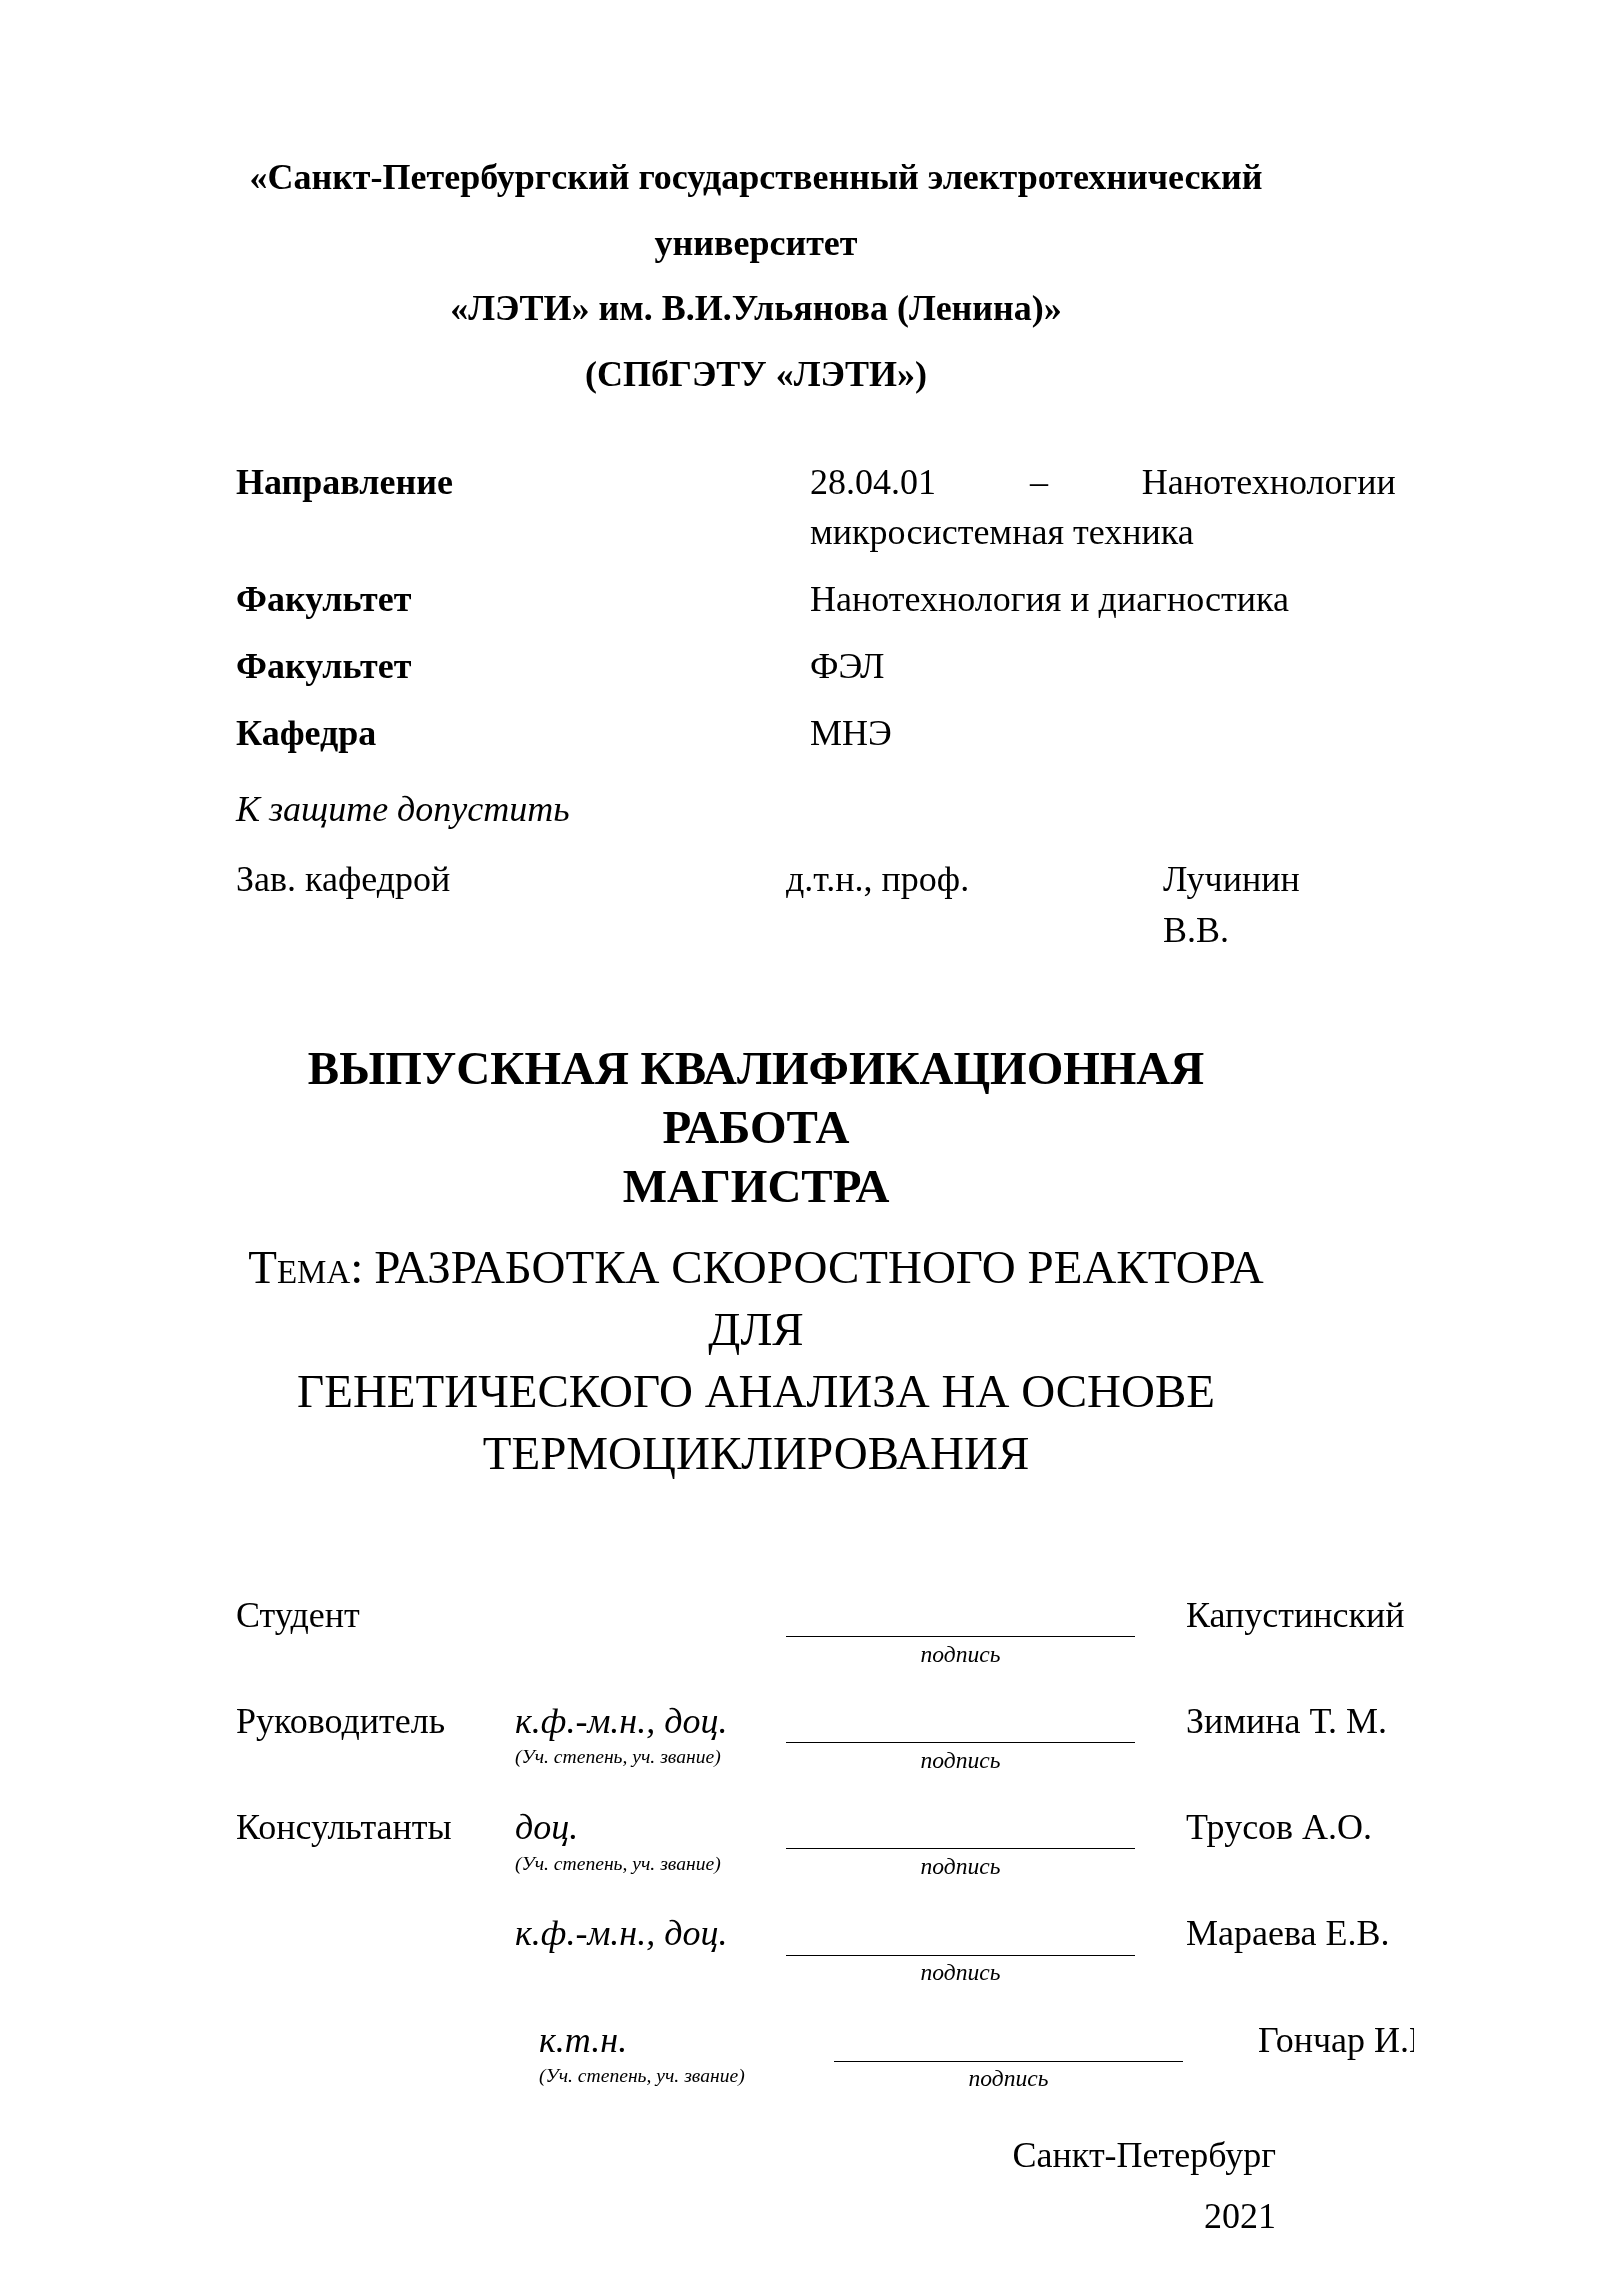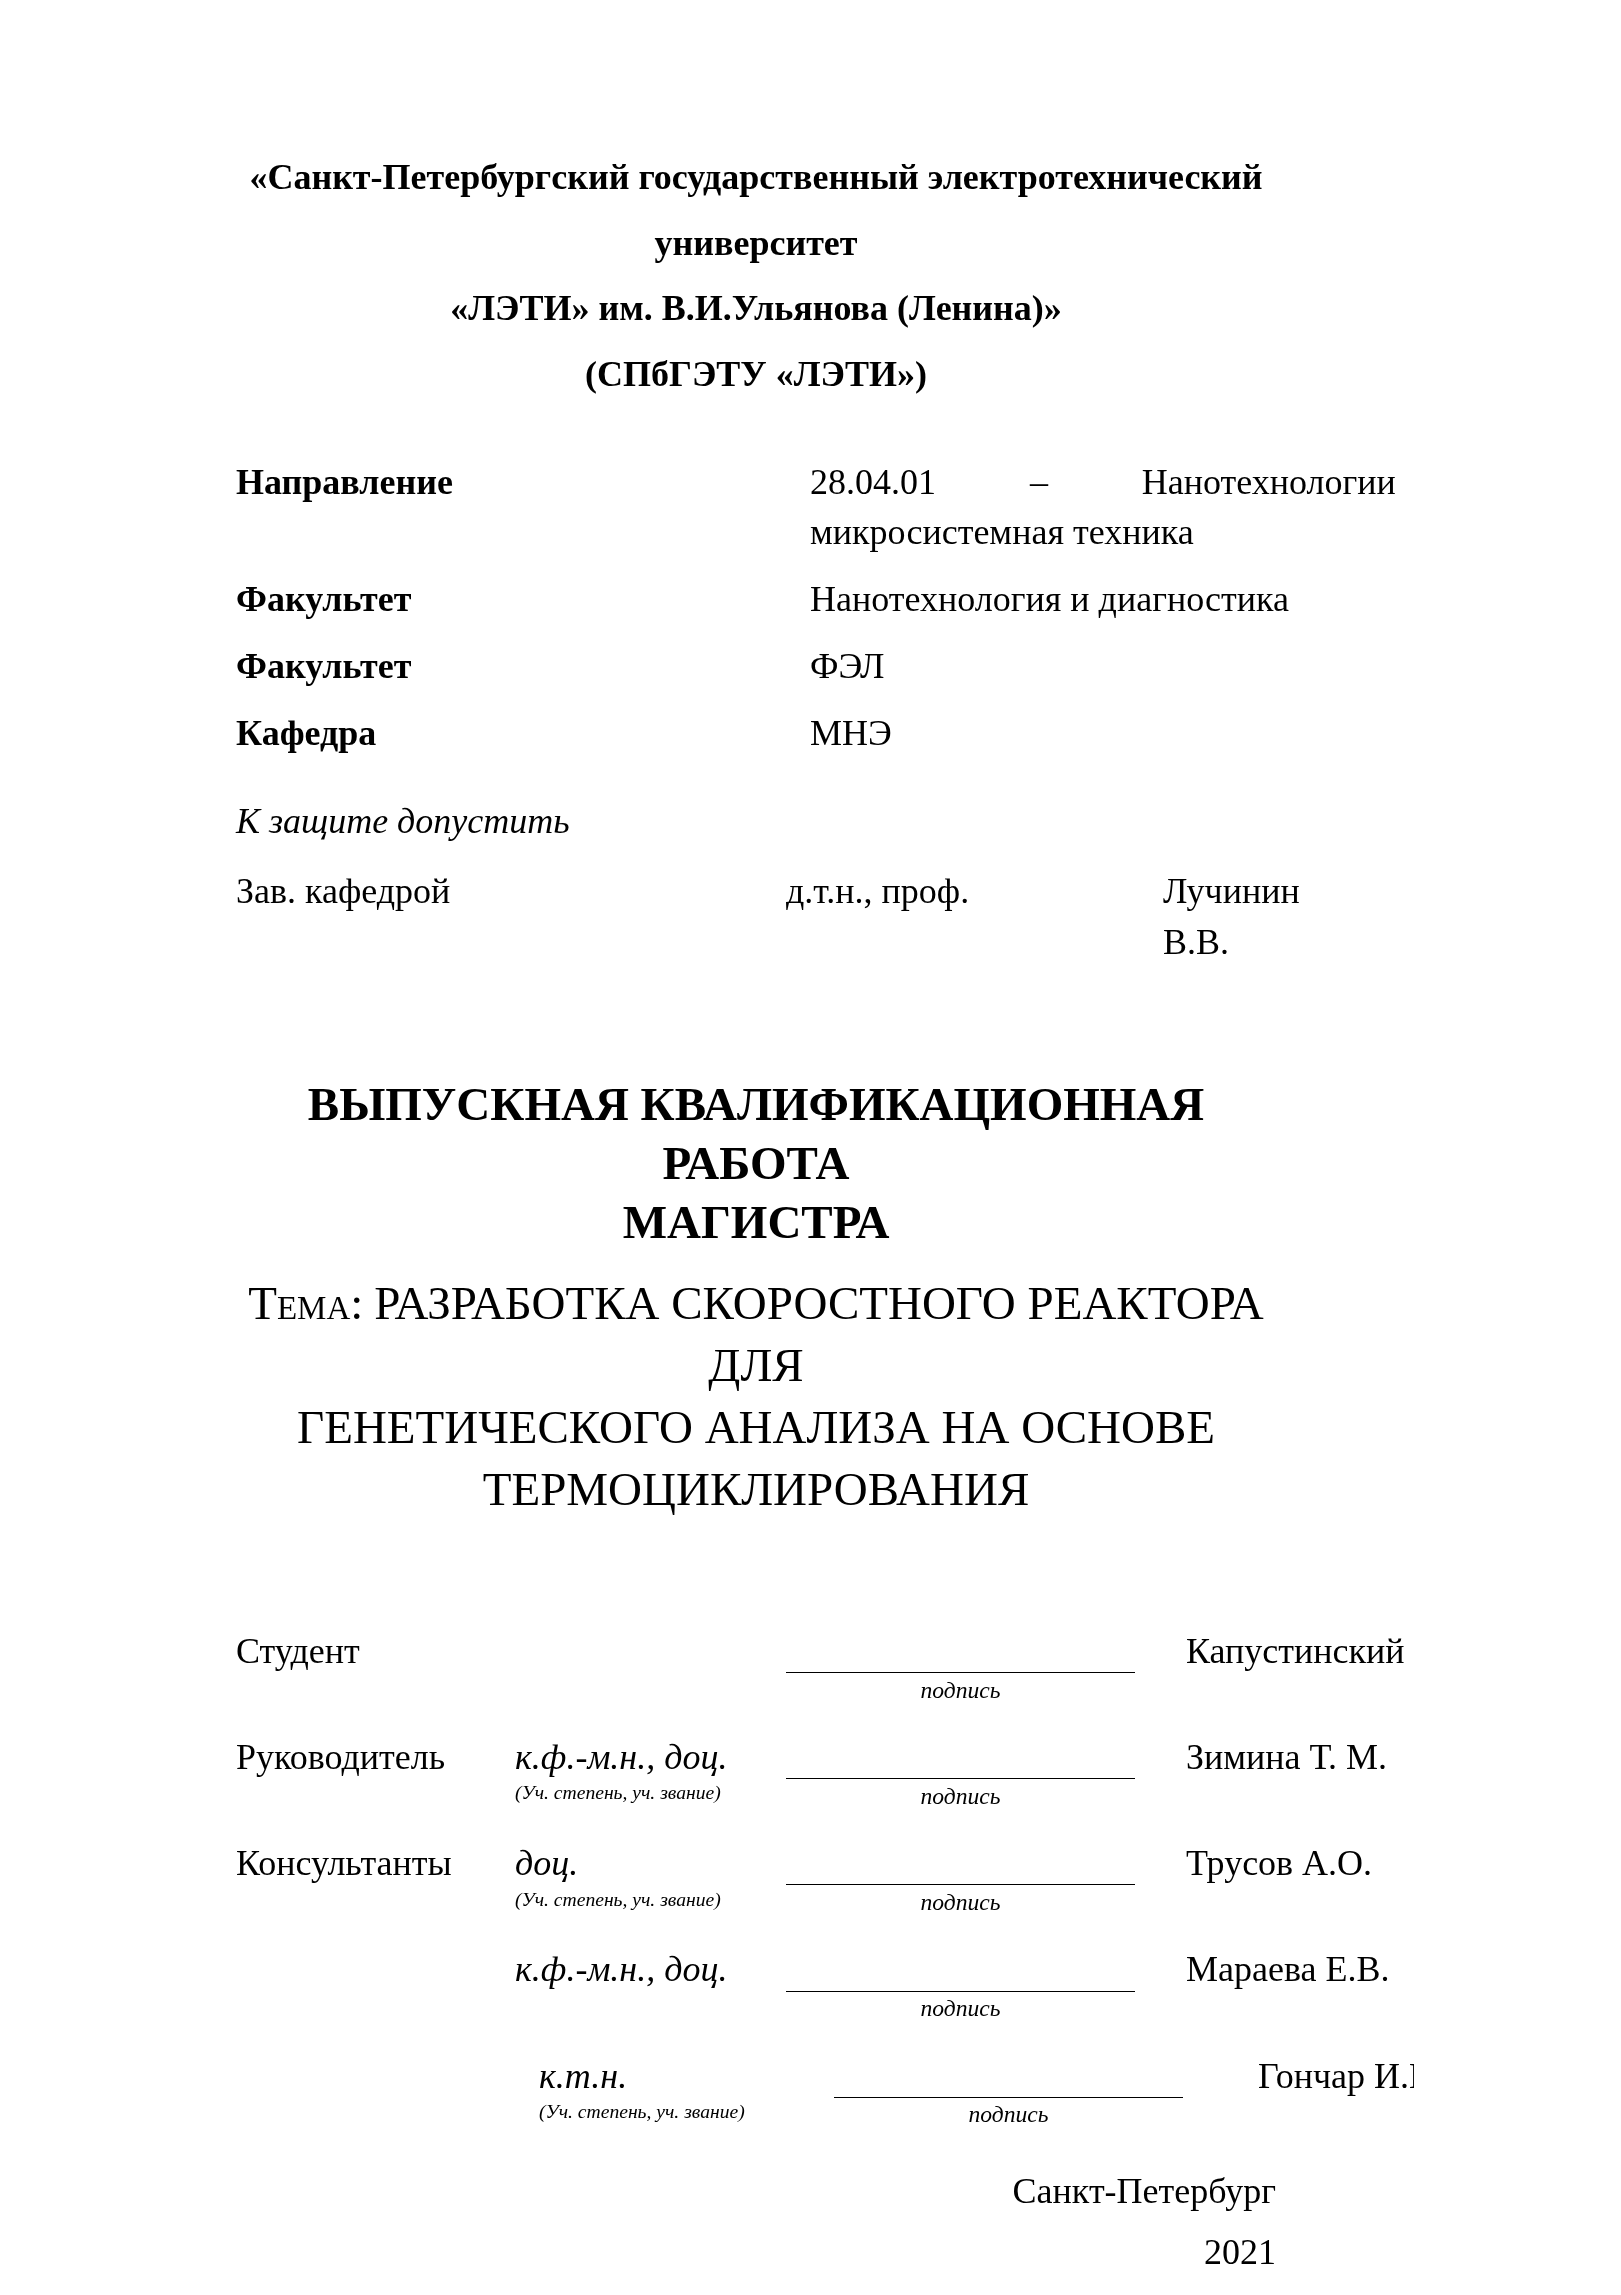--- a/index.html
+++ b/index.html
@@ -30,31 +30,31 @@
     display: grid;
     grid-template-columns: 550px 699px;
     margin-bottom: 16.5px;
     line-height: 1.4;
     gap: 24px;
   }
   .meta-label { font-weight: bold; }
   .justify-line { display: flex; justify-content: space-between; }
 
   
-  .admission { margin-top: 37px; }
+  .admission { margin-top: 25px; }
   .admission-intro { font-style: italic; line-height: 1.4; }
   .admission-row {
     display: grid;
     grid-template-columns: 550px 377px auto;
     margin-top: 20.4px;
     line-height: 1.4;
   }
 
   
-  .title-block { margin-top: 108px; text-align: center; }
+  .title-block { margin-top: 84px; text-align: center; }
   .title-main { font-weight: bold; font-size: 47px; line-height: 1.25; }
   .theme { margin-top: 20.4px; font-weight: normal; font-size: 47px; line-height: 1.32; }
   .theme-prefix { font-variant: small-caps; margin-right: 11px; }
 
   
   .signatures { margin-top: 110px; }
   .sig-row {
     display: grid;
     grid-template-columns: 279px 271px 349px auto;
     align-items: end;

